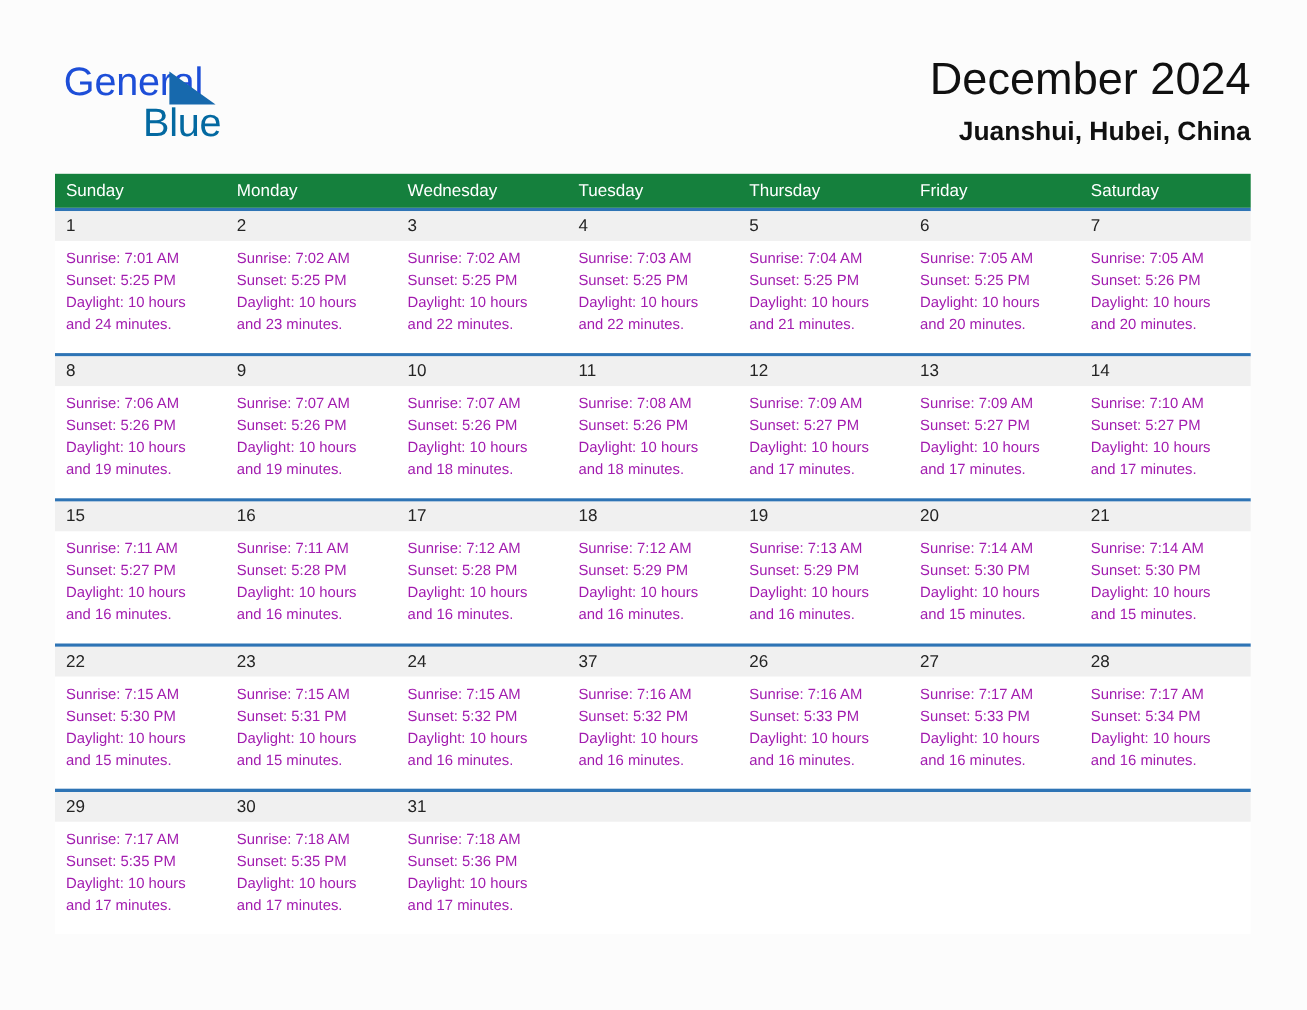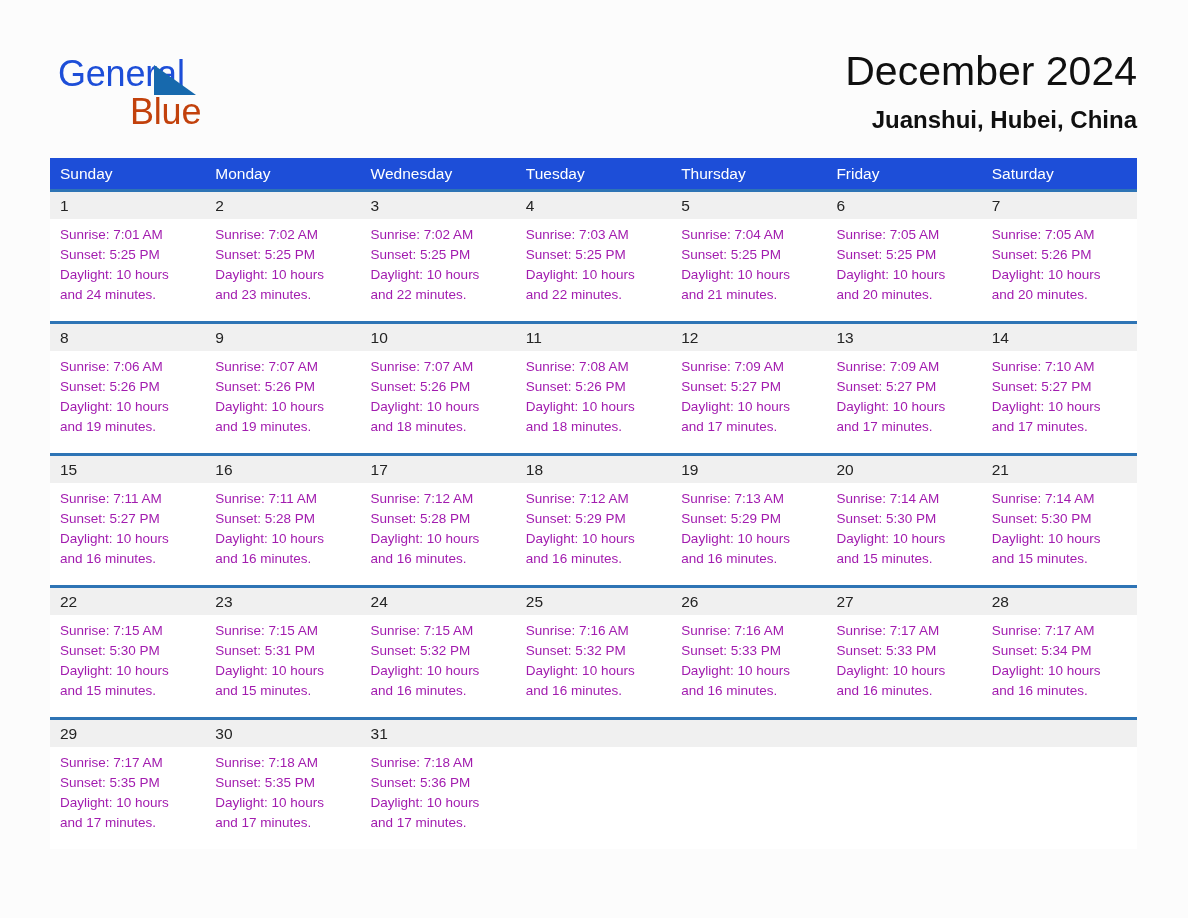--- a/index.html
+++ b/index.html
@@ -56,21 +56,21 @@
     border-left: 42px solid #1769ad;
     border-top: 30px solid transparent;
   }
   .brand-blue {
     position: absolute;
     left: 72px;
     top: 38px;
     font-size: 36px;
     line-height: 42px;
     letter-spacing: -0.2px;
-    color: #c2410c;
+    color: #0369a1;
     font-weight: 400;
   }
 
   .title-block {
     position: absolute;
     right: 0px;
     top: 0px;
     text-align: right;
   }
   .cal-title {
@@ -93,21 +93,21 @@
   
   .calendar {
     position: absolute;
     left: 50px;
     top: 158px;
     width: 1087px;
   }
 
   .weekdays {
     display: flex;
-    background: #1d4ed8;
+    background: #15803d;
     height: 31px;
   }
   .weekday {
     flex: 1 1 0;
     min-width: 0;
     color: #ffffff;
     font-size: 15.5px;
     line-height: 31px;
     padding-left: 10px;
     box-sizing: border-box;
@@ -427,21 +427,21 @@
         <div class="daycell">
           <div class="daynum">24</div>
           <div class="dayinfo">
             <div>Sunrise: 7:15 AM</div>
             <div>Sunset: 5:32 PM</div>
             <div>Daylight: 10 hours</div>
             <div>and 16 minutes.</div>
           </div>
         </div>
         <div class="daycell">
-          <div class="daynum">25</div>
+          <div class="daynum">37</div>
           <div class="dayinfo">
             <div>Sunrise: 7:16 AM</div>
             <div>Sunset: 5:32 PM</div>
             <div>Daylight: 10 hours</div>
             <div>and 16 minutes.</div>
           </div>
         </div>
         <div class="daycell">
           <div class="daynum">26</div>
           <div class="dayinfo">

